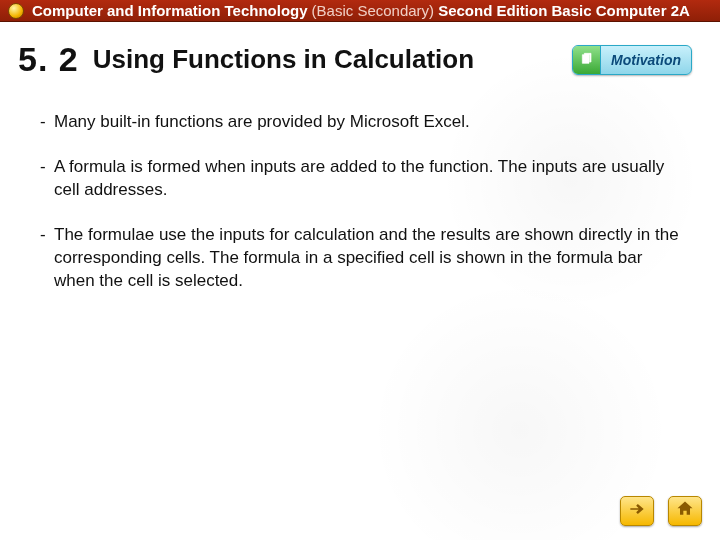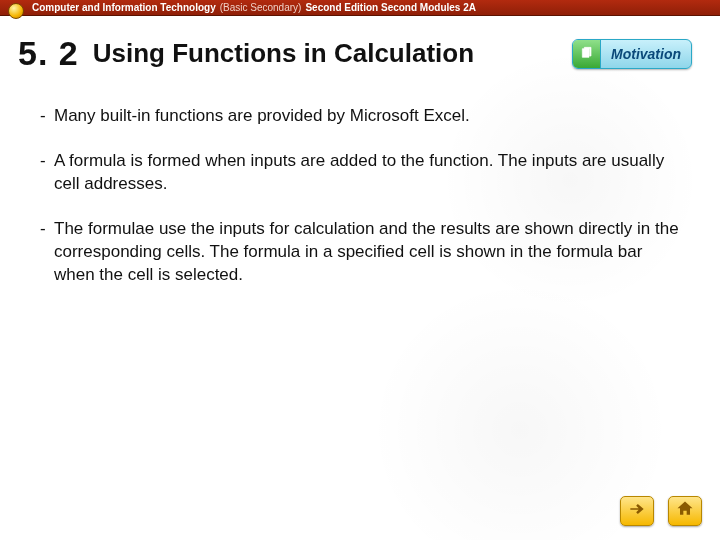--- a/index.html
+++ b/index.html
@@ -12,26 +12,26 @@
   }
   
   .bg-wash {
     position:absolute; inset:0;
     background:
       radial-gradient(circle at 570px 180px, rgba(0,0,0,0.03) 0, rgba(0,0,0,0) 130px),
       radial-gradient(circle at 520px 430px, rgba(0,0,0,0.03) 0, rgba(0,0,0,0) 150px);
   }
   .header-bar {
     position: relative;
-    height: 16px;
+    height: 22px;
     background: linear-gradient(#b22a0f, #8f1f07);
     display: flex;
     align-items: center;
     color: #fff;
-    font-size: 10px;
+    font-size: 15px;
     padding-left: 32px;
     border-bottom: 1px solid #5b1200;
   }
   .header-dot {
     position: absolute;
     left: 8px; top: 3px;
     width: 16px; height: 16px;
     border-radius: 50%;
     background: radial-gradient(circle at 35% 30%, #fff6a8, #f4b400 60%, #c07800);
     border: 1px solid #7a4a00;
@@ -121,21 +121,21 @@
 </head>
 <body>
 
 <div class="slide">
   <div class="bg-wash"></div>
 
   <div class="header-bar">
     <div class="header-dot"></div>
     <span class="bold">Computer and Information Technology</span>
     <span class="light">(Basic Secondary)</span>
-    <span class="tail">Second Edition Second Modules 2A</span>
+    <span class="tail">Second Edition Basic Computer 2A</span>
   </div>
 
   <div class="title-row">
     <div class="sec-num">5. 2</div>
     <div class="sec-title">Using Functions in Calculation</div>
 
     <div class="motivation-badge">
       <div class="icon-part">
         <svg viewBox="0 0 24 24">
             <path d="M5 4h10v13H5z M8 2h10v13h-2V4H8z" fill="#fff"></path>

